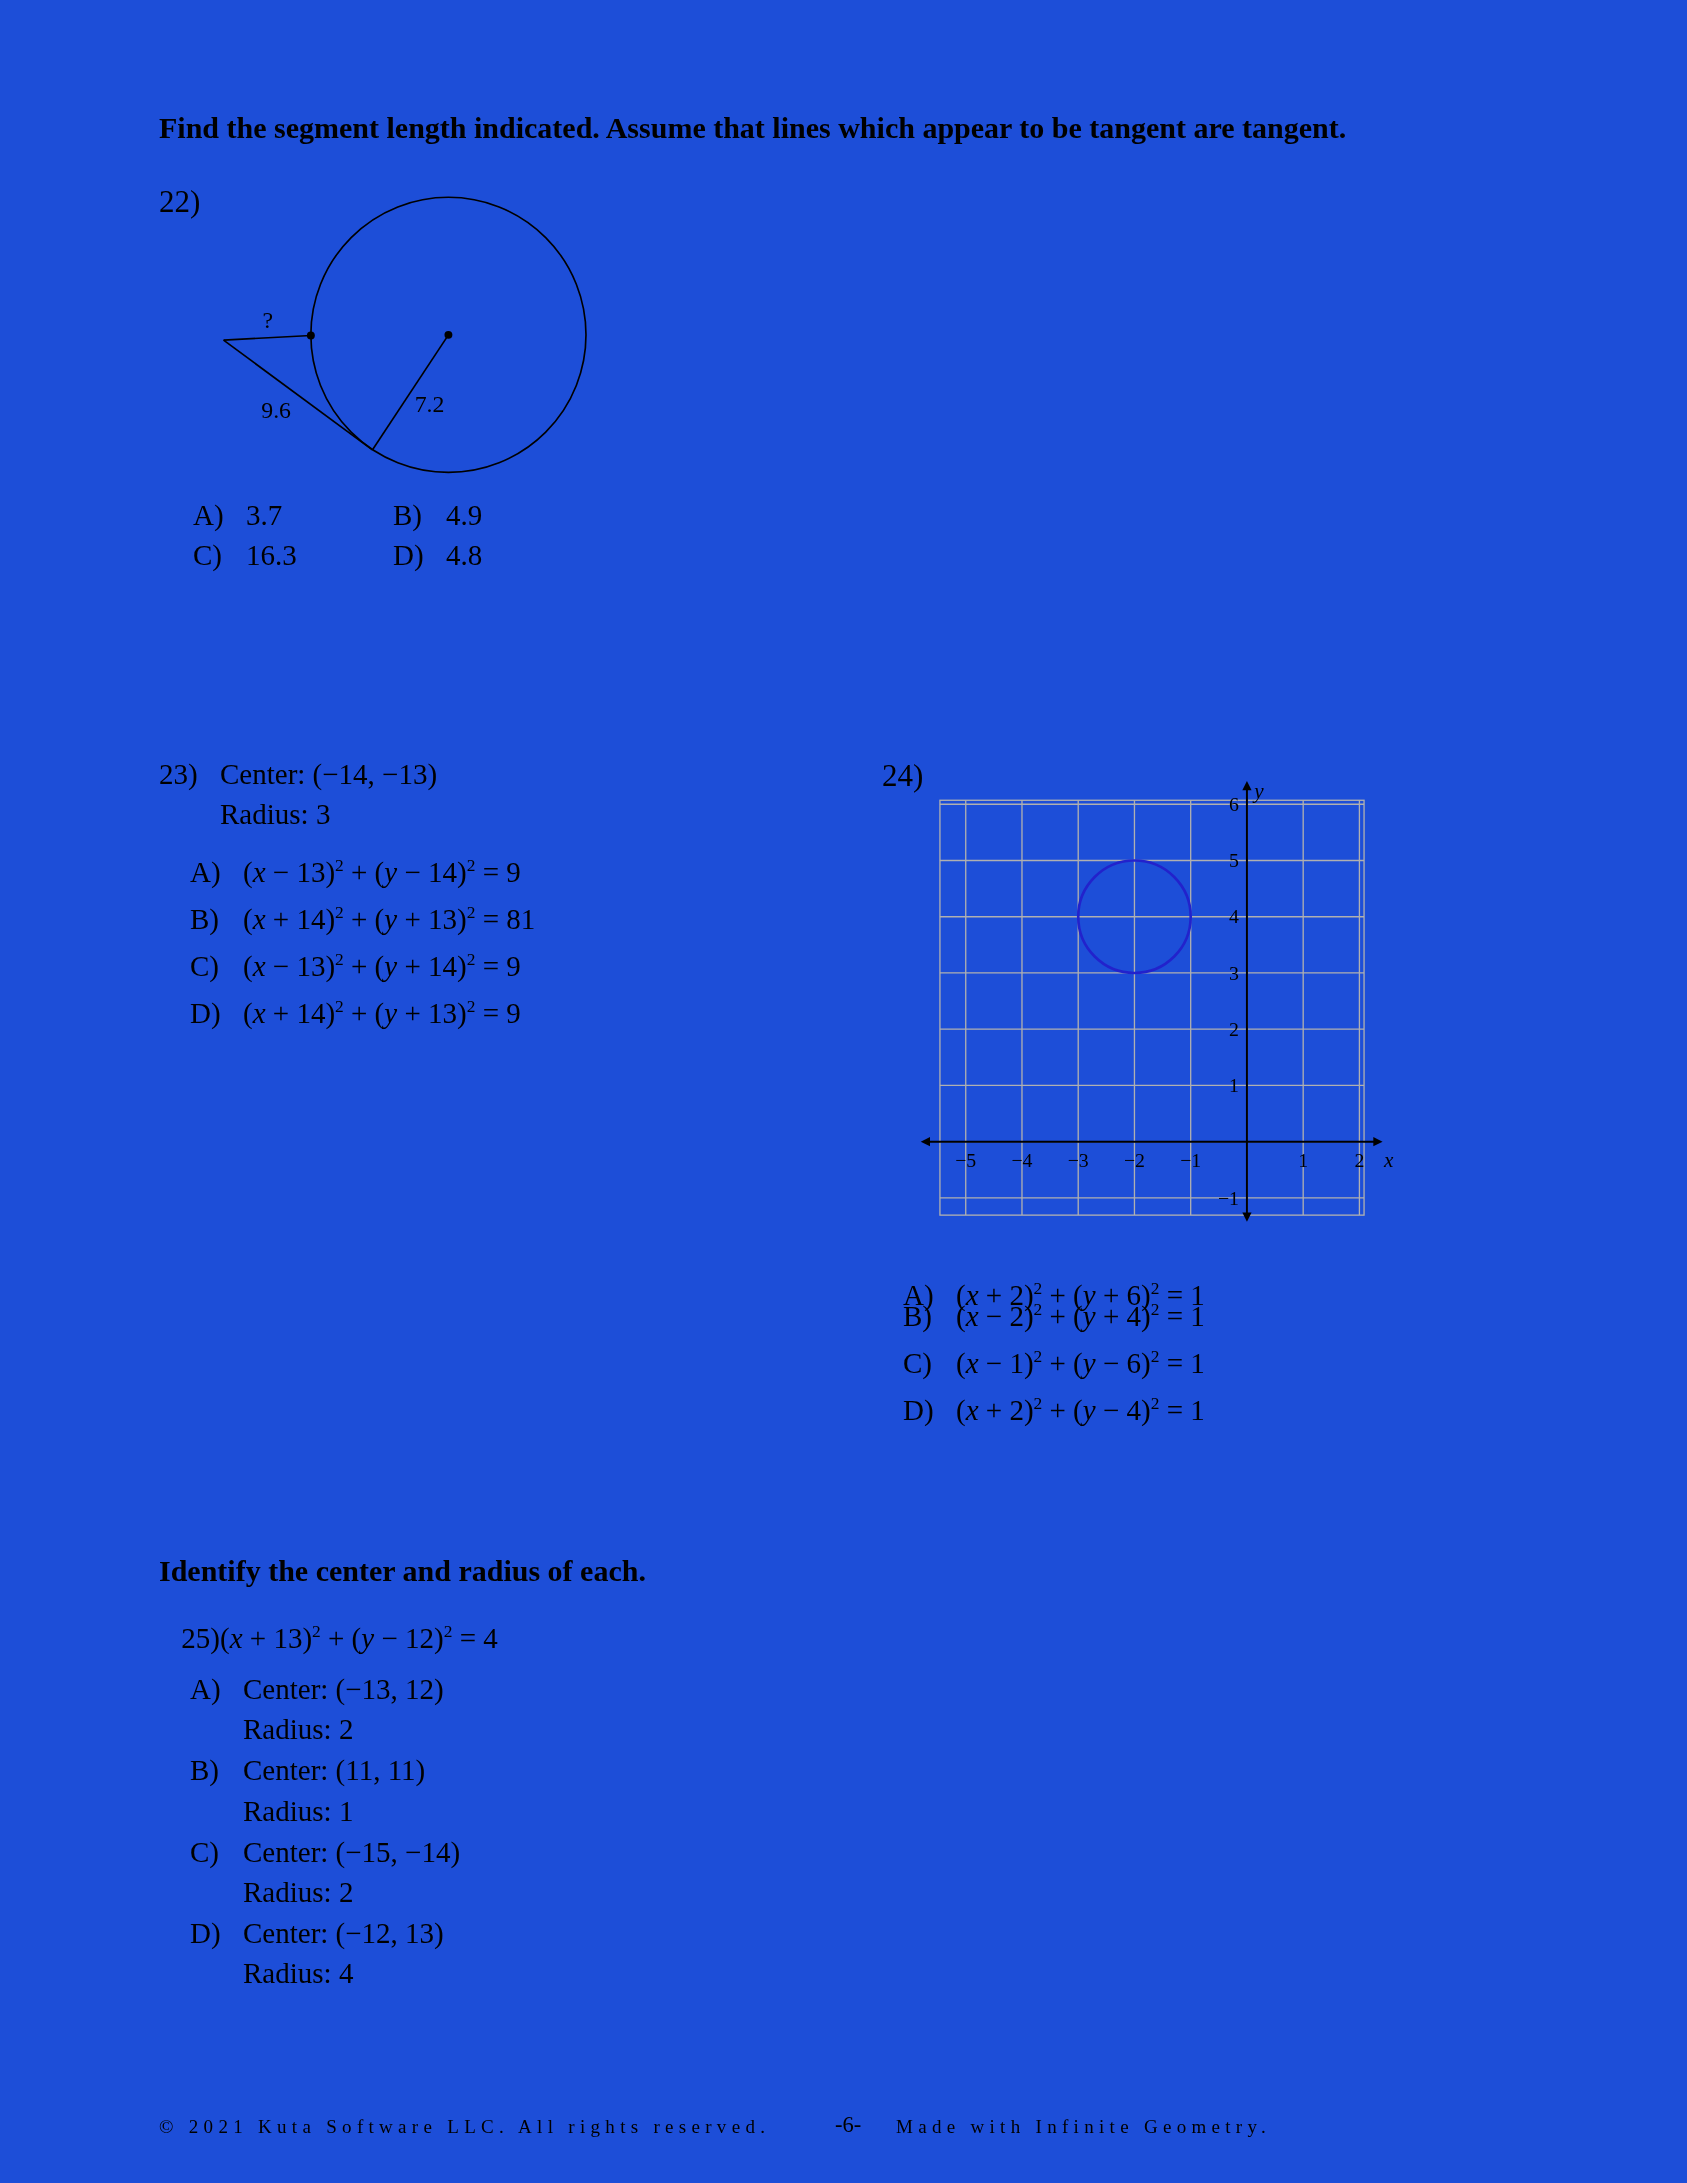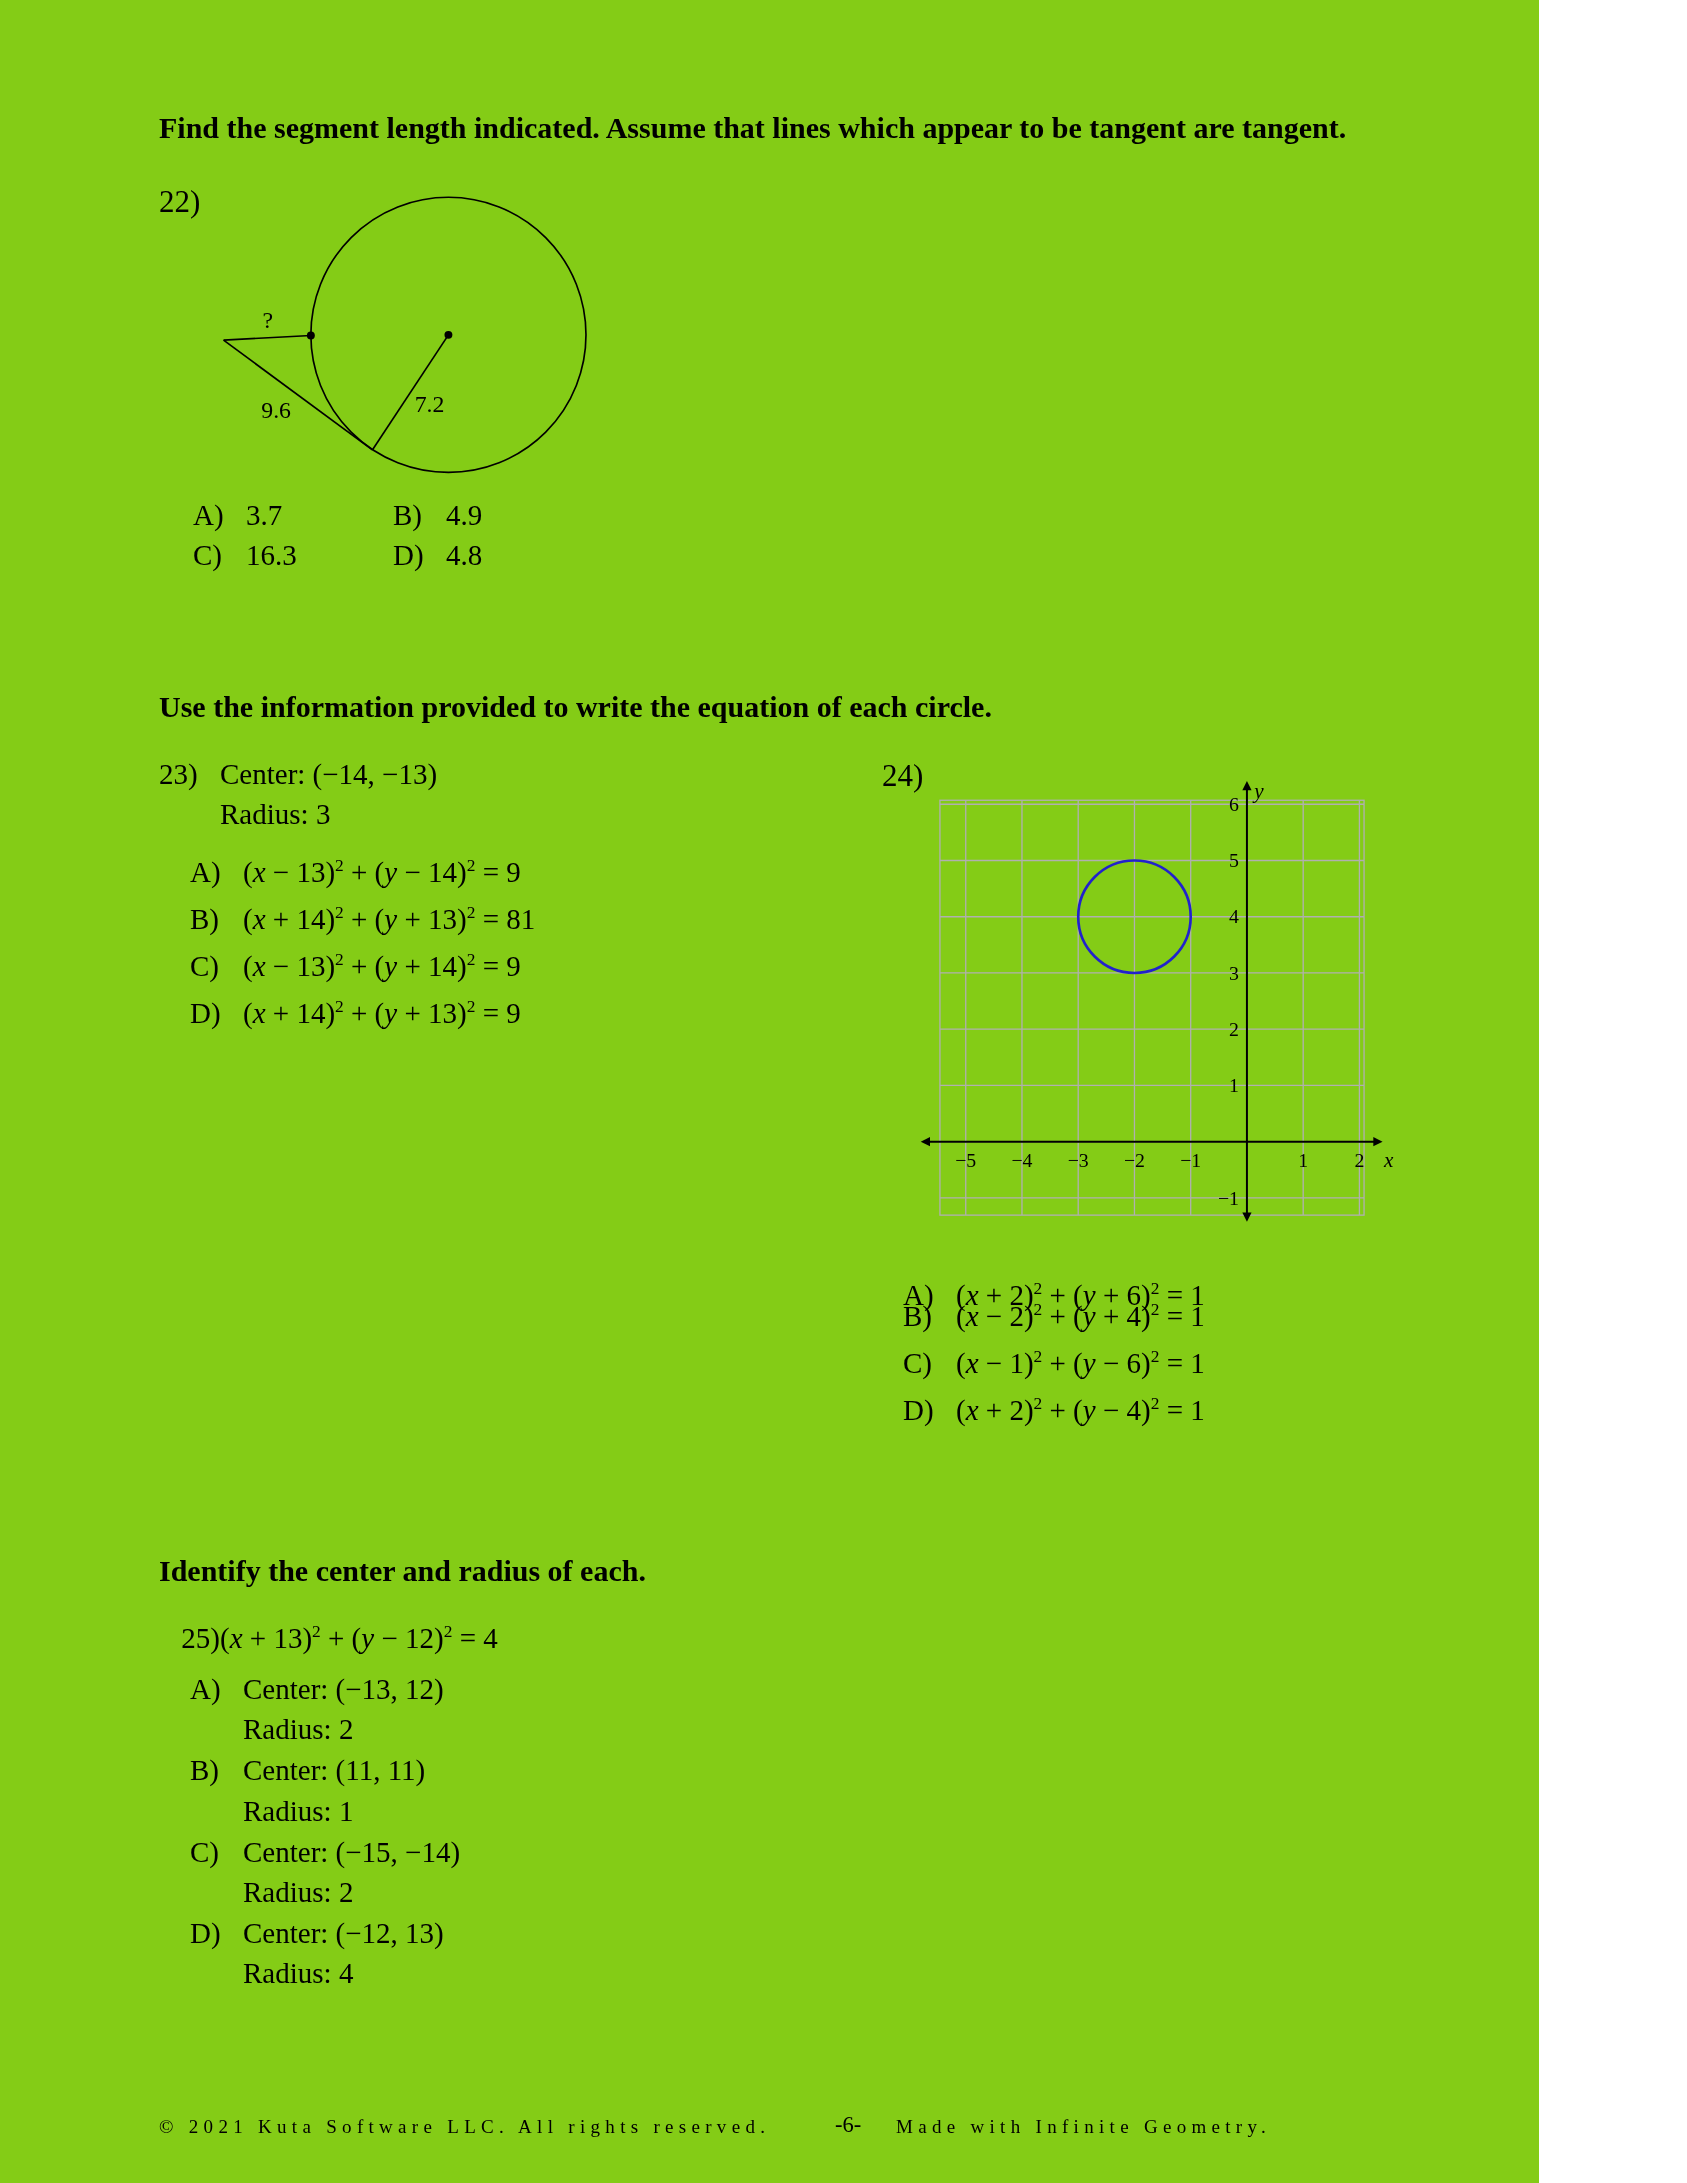--- a/index.html
+++ b/index.html
@@ -2,21 +2,21 @@
 <html style="font-size:10.6px"><head>
 <meta charset="utf-8">
 <style>
   * { margin:0; padding:0; box-sizing:border-box; }
   html,body { background:#ffffff; }
   body {
     width:1687px; height:2183px;
     font-family:"Liberation Serif", serif;
     color:#000;
   }
-  .page { position:relative; width:1539px; height:2183px; background:#84cc16; overflow:hidden; }
+  .page { position:relative; width:1687px; height:2183px; background:#1d4ed8; overflow:hidden; }
   .abs { position:absolute; }
   .h1 { font-weight:bold; font-size:30px; line-height:1.2; }
   .body { font-size:29px; line-height:1.2; }
   .num { font-size:31px; line-height:1.2; }
   .numbox { display:inline-block; width:61px; }
   .ckey { display:inline-block; width:53px; }
   sup { font-size:0.6em; vertical-align:super; line-height:0; }
   i { font-style:italic; }
   
   .shape { fill:none; stroke:#000; stroke-width:2.5; }
@@ -57,21 +57,20 @@
   <div class="body abs" style="left:393px; top:498px;">
     <span class="ckey">B)</span><span>4.9</span>
   </div>
   <div class="body abs" style="left:193px; top:538px;">
     <span class="ckey">C)</span><span>16.3</span>
   </div>
   <div class="body abs" style="left:393px; top:538px;">
     <span class="ckey">D)</span><span>4.8</span>
   </div>
 
-  <div class="h1 abs" style="left:159px; top:689px; width:1356px;">Use the information provided to write the equation of each circle.</div>
 
   <div class="body abs" style="left:159px; top:757px;">
     <span class="numbox">23)</span><span>Center:</span>&nbsp;<span>(−14, −13)</span>
   </div>
   <div class="body abs" style="left:220px; top:797px;">
     <span>Radius:</span>&nbsp;<span>3</span>
   </div>
 
   <div class="body abs" style="left:190px; top:855px;">
     <span class="ckey">A)</span><span>(<i>x</i> − 13)<sup>2</sup> + (<i>y</i> − 14)<sup>2</sup> = 9</span>

